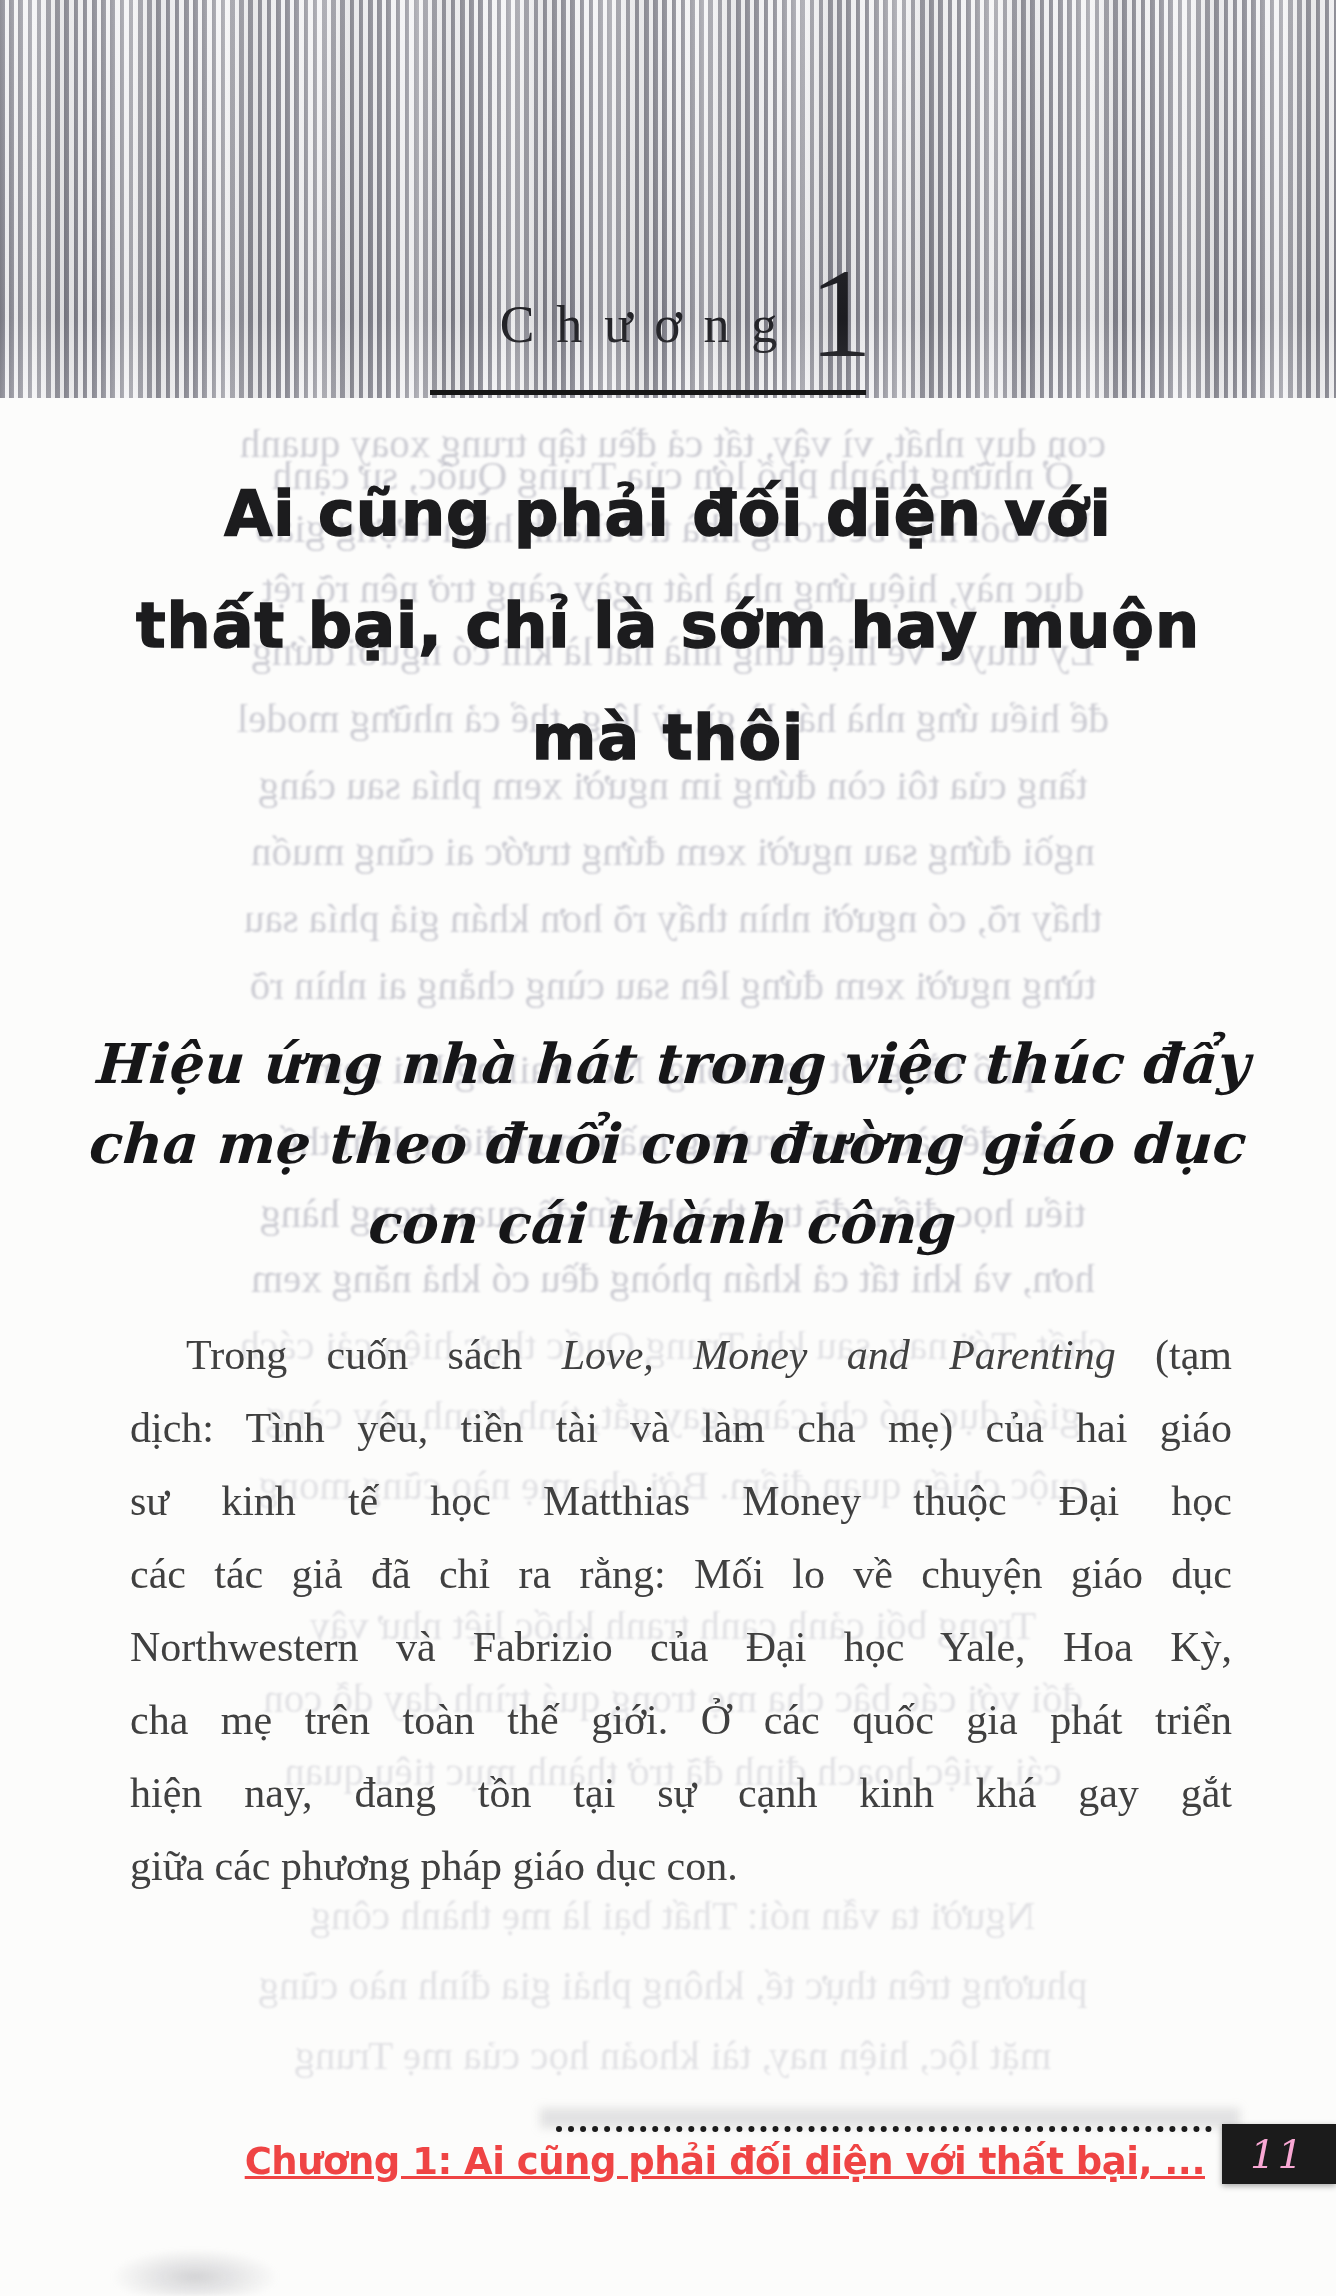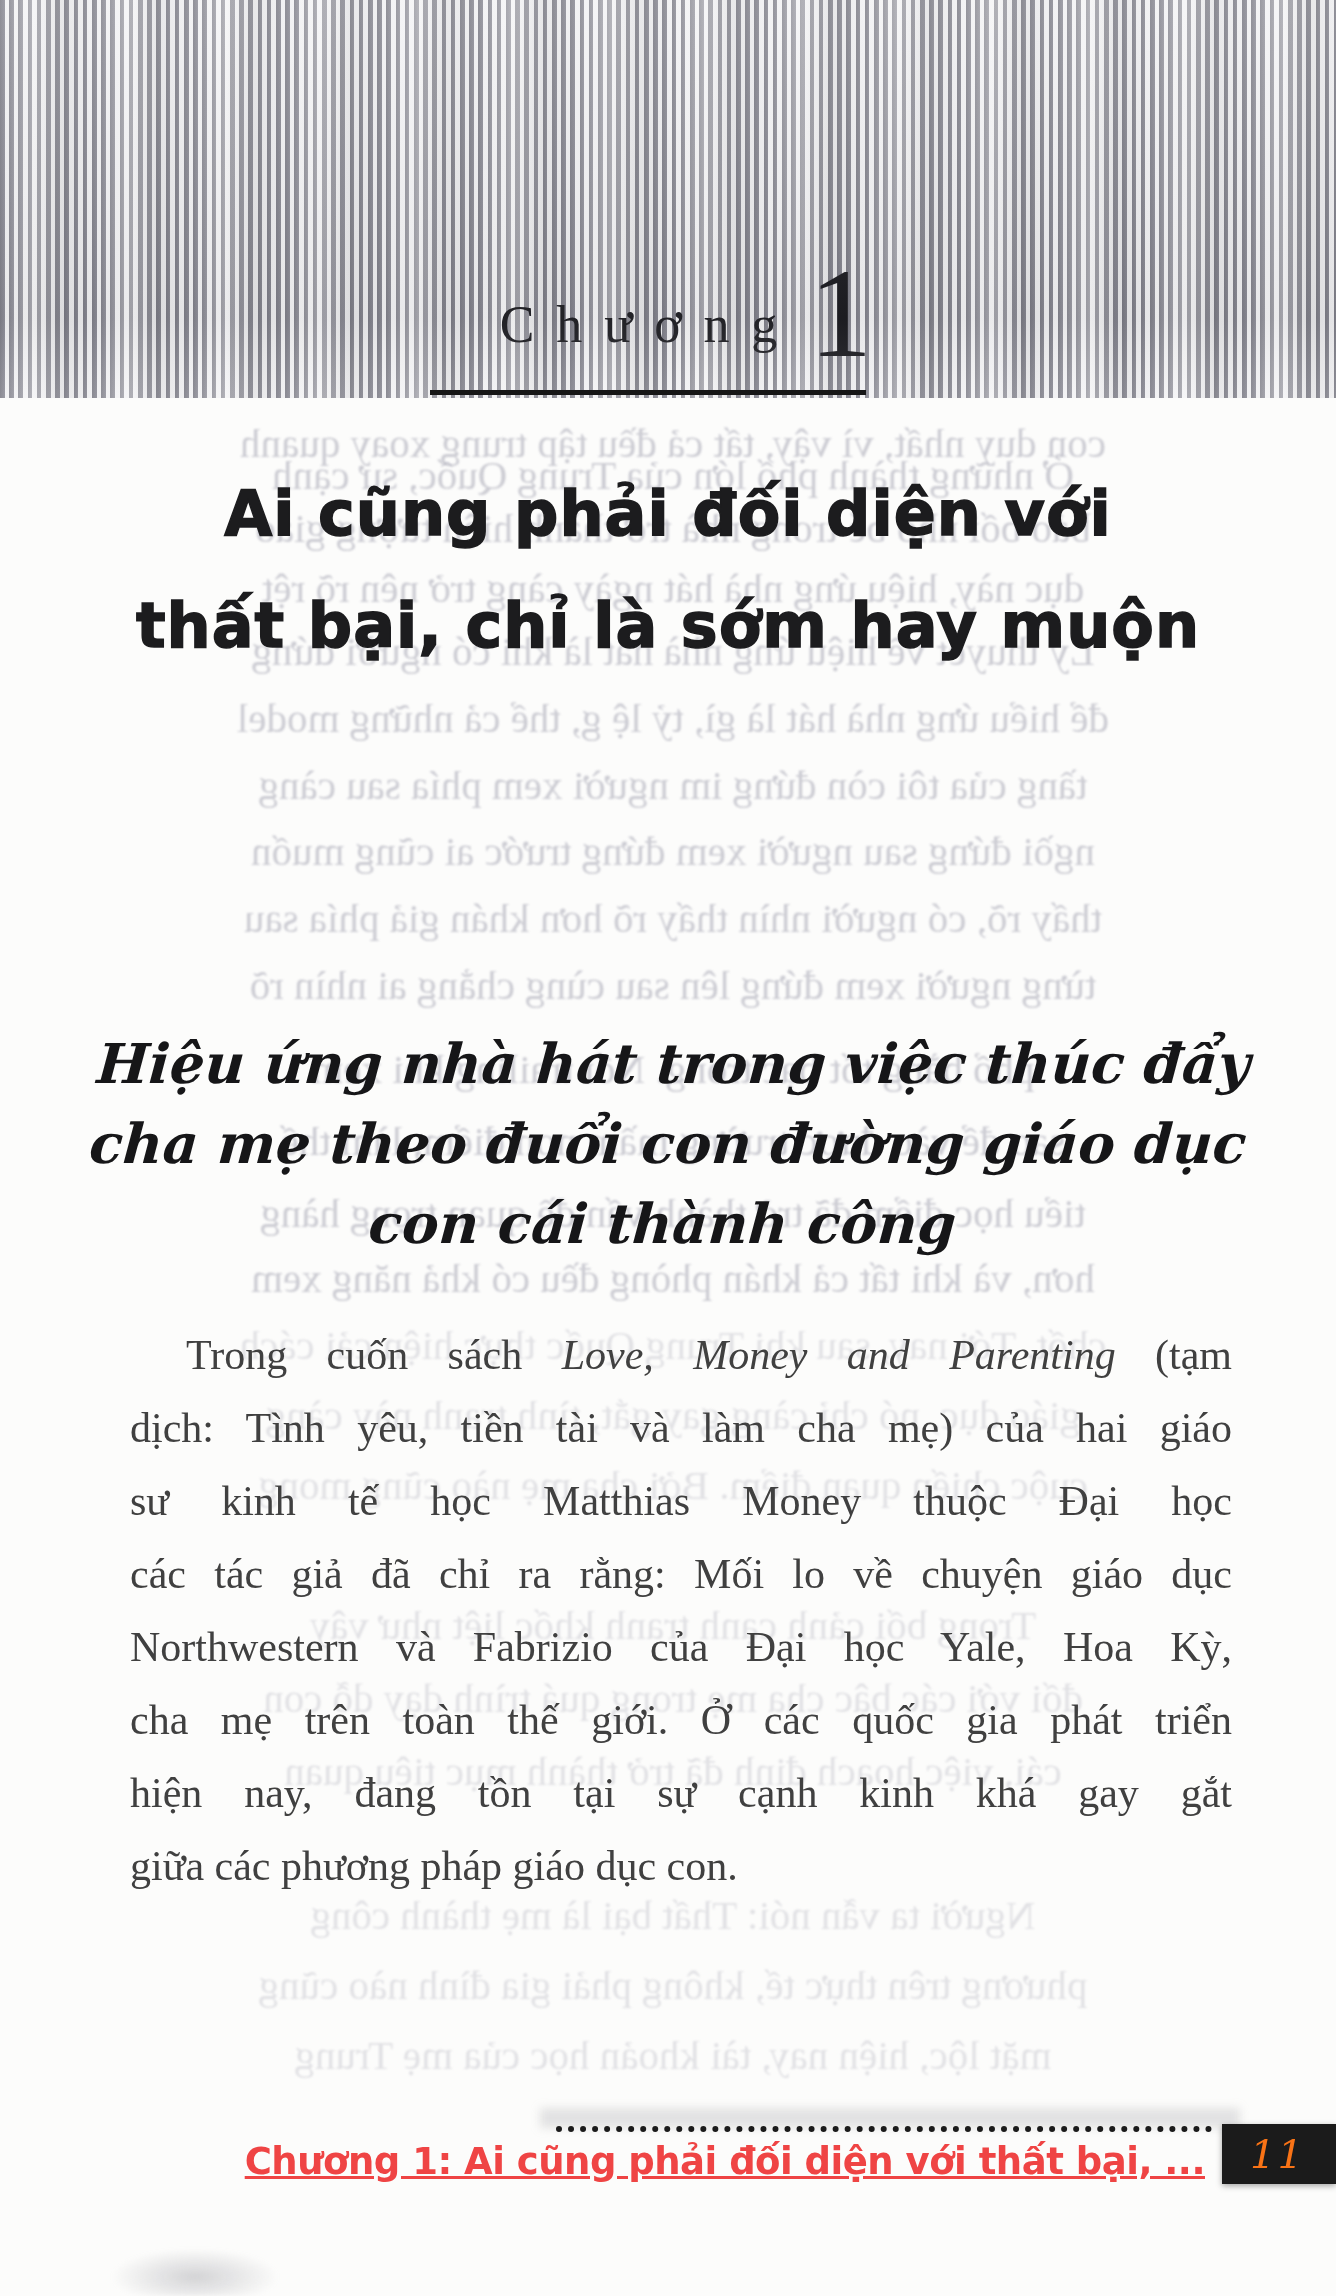--- a/index.html
+++ b/index.html
@@ -110,21 +110,21 @@
   }
   .page-number-box {
     position: absolute; top: 2124px; left: 1222px; width: 114px; height: 60px;
     background: #1b1b1b; z-index: 2;
     display: flex; align-items: center; justify-content: flex-start;
     padding-left: 28px; box-sizing: border-box;
     box-shadow: 0 2px 6px rgba(0,0,0,.35);
   }
   .page-number {
     font-family: "DejaVu Serif", serif; font-style: italic;
-    font-size: 40px; color: #f97316; letter-spacing: 2px;
+    font-size: 40px; color: #f9a8d4; letter-spacing: 2px;
   }
 
   .bottom-smudge {
     position: absolute; left: 110px; top: 2248px; width: 170px; height: 48px;
     background: radial-gradient(ellipse at 50% 60%, rgba(150,150,158,.4), rgba(150,150,158,0) 70%);
     filter: blur(2px); z-index: 1;
   }
 </style>
 </head>
 <body>
@@ -160,20 +160,21 @@
     <span class="ch-label">Chương</span><span class="ch-num">1</span>
   </div>
 </div>
 <div class="chapter-underline"></div>
 
 <div class="content">
 
   <div class="chapter-title">
     <div>Ai cũng phải đối diện với</div>
     <div>thất bại, chỉ là sớm hay muộn</div>
+    <div>mà thôi</div>
   </div>
 
   <div class="section-subtitle">
     <div>Hiệu ứng nhà hát trong việc thúc đẩy</div>
     <div>cha mẹ theo đuổi con đường giáo dục</div>
     <div>con cái thành công</div>
   </div>
 
   <div class="body-paragraph">
     <div class="bline first"><span>Trong cuốn sách </span><span class="bk">Love, Money and Parenting</span><span> (tạm</span></div>

